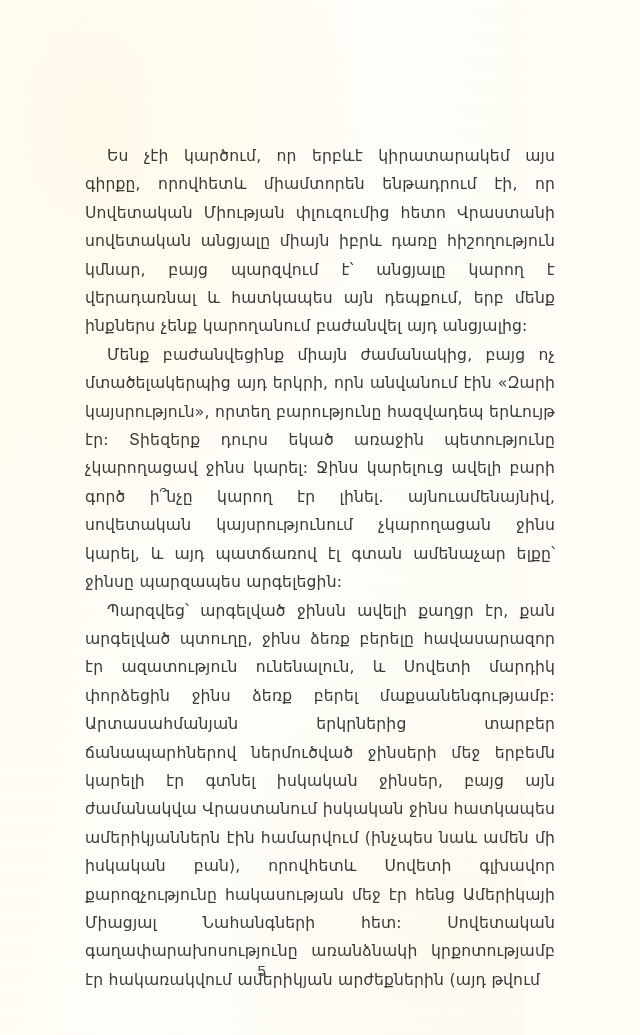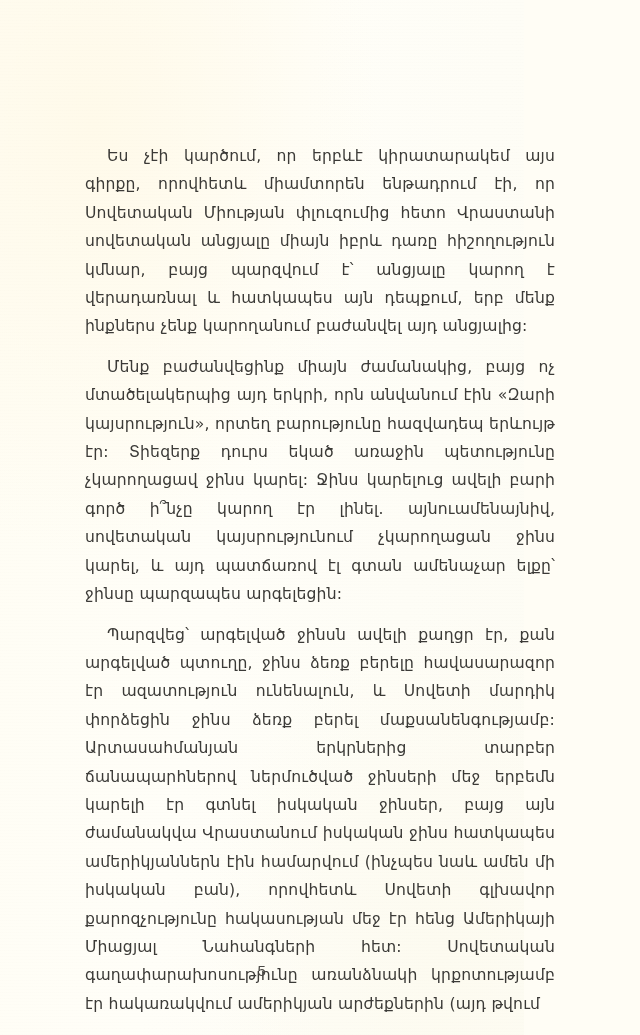--- a/index.html
+++ b/index.html
@@ -54,21 +54,21 @@
     text-justify: inter-word;
     font-size: 15.6px;
     line-height: 28.4px;
     color: #3b3a37;
     letter-spacing: 0.15px;
     word-spacing: 0.3px;
     -webkit-font-smoothing: antialiased;
   }
 
   p.para + p.para {
-    margin-top: 12px;
+    margin-top: 0;
   }
 
   
   p.para:last-child {
     margin-bottom: 0;
   }
 
   #page-number {
     position: absolute;
     left: 0;

